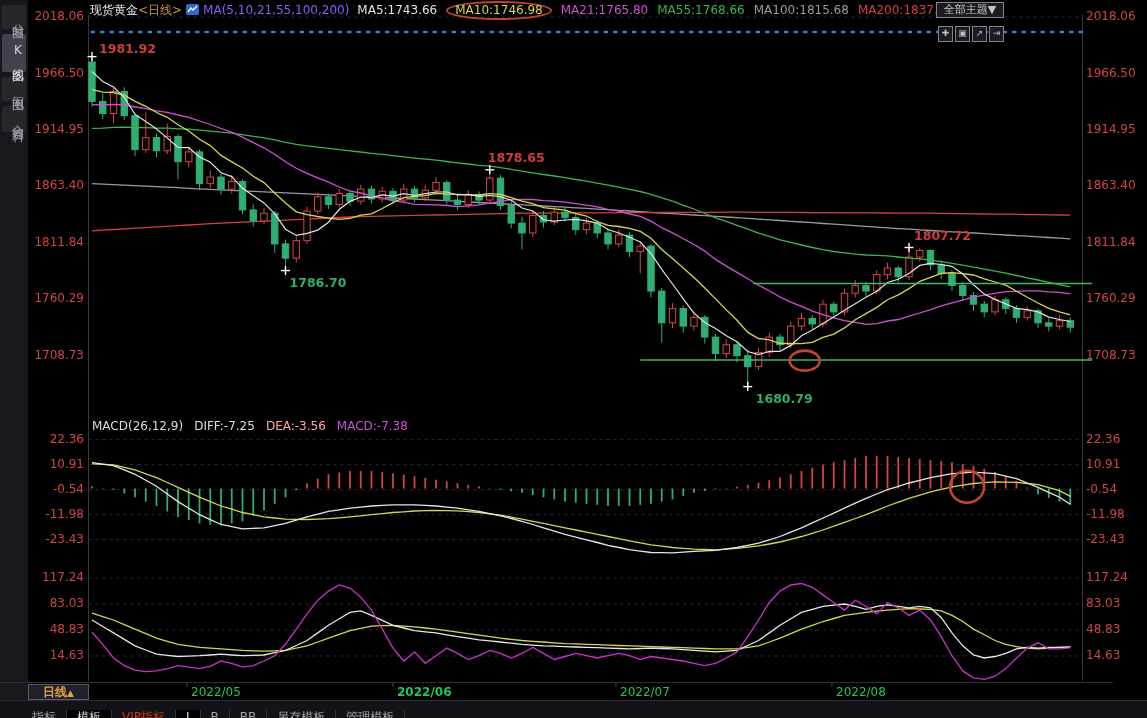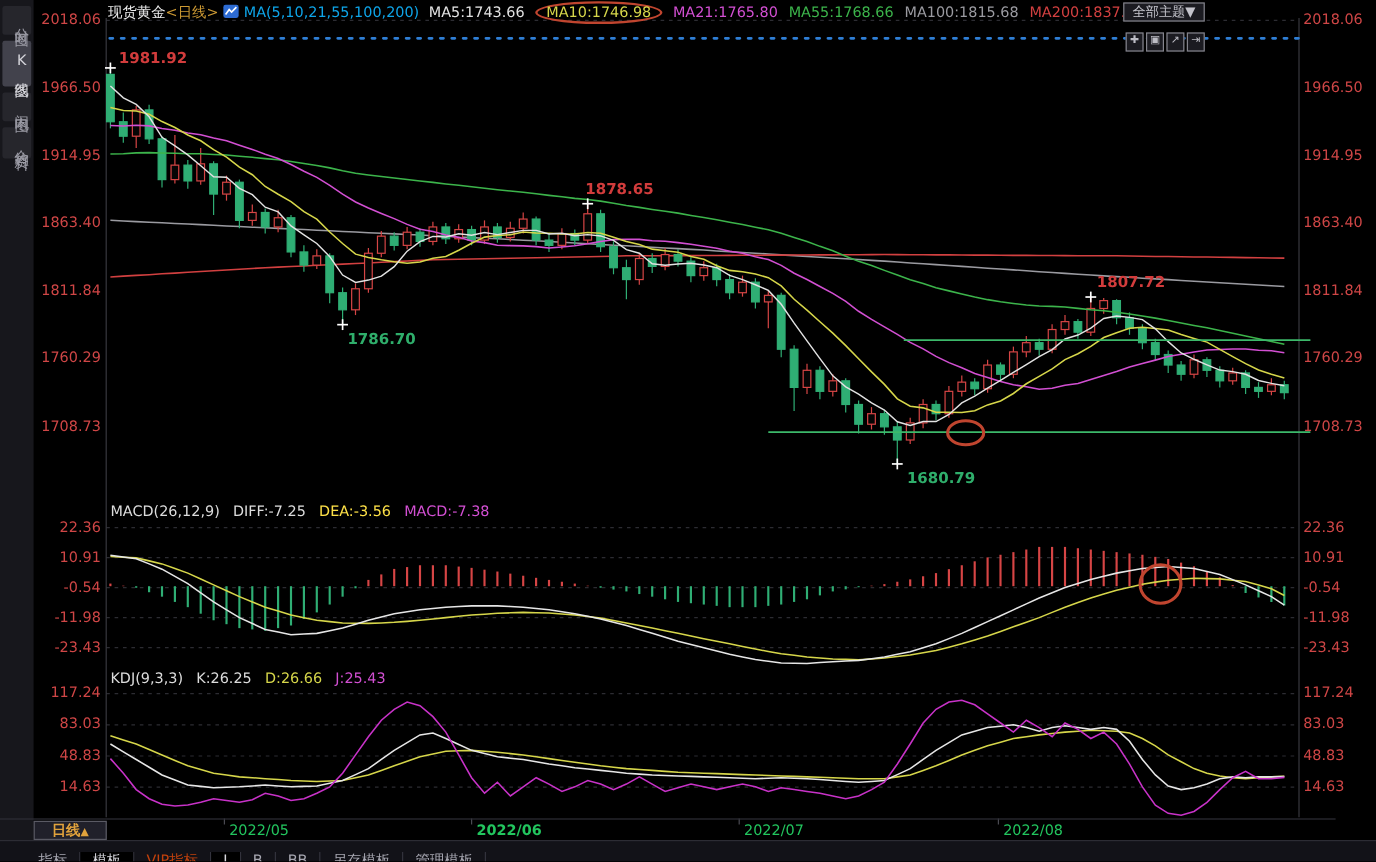--- a/index.html
+++ b/index.html
@@ -8,21 +8,21 @@
   svg#plot{position:absolute;left:0;top:0;}
   .sidebar{position:absolute;left:0;top:0;width:28px;height:700px;background:#17171c;z-index:5;}
   .side-tab{writing-mode:vertical-rl;text-orientation:upright;margin:5px 2px 0 2px;padding:9px 0;
             width:24px;box-sizing:border-box;text-align:center;background:#26262c;color:#9a9aa4;
             font-size:12px;letter-spacing:2px;border-radius:2px;cursor:pointer;}
   .side-tab.active{background:#42424c;color:#d6d6dc;}
   .hdr{position:absolute;left:90px;top:2px;height:16px;line-height:16px;font-size:12px;
        color:#e0e0e0;white-space:nowrap;z-index:6;}
   .hdr .sym{color:#ececec;}
   .hdr .per{color:#cc9933;margin-right:4px;}
-  .hdr .malab{color:#0ea5e9;margin:0 8px 0 4px;}
+  .hdr .malab{color:#8b5cf6;margin:0 8px 0 4px;}
   .mval{margin-right:9px;}
   .circ{border:2px solid #c0452f;border-radius:50%;padding:0 7px 1px 7px;}
   .kicon{display:inline-block;vertical-align:-2px;}
   .right-tools{position:absolute;left:936px;top:2px;display:flex;gap:3px;z-index:6;flex-direction:column;}
   .theme-btn{width:66px;height:14px;line-height:13px;text-align:center;border:1px solid #84848c;
              background:#1b1b21;color:#c4c4cc;font-size:11px;cursor:pointer;}
   .tico{display:inline-block;width:13px;height:14px;line-height:13px;text-align:center;border:1px solid #84848c;
         background:#1b1b21;color:#bcbcc4;font-size:9px;margin-left:2px;cursor:pointer;}
   .phead{position:absolute;left:92px;height:14px;line-height:14px;font-size:12px;white-space:nowrap;z-index:6;}
   .phead span{margin-right:11px;}
@@ -407,26 +407,23 @@
           <polyline points="2,9 5,5 7,7 11,3" fill="none" stroke="#fff" stroke-width="1.4"></polyline>
         </svg></span><span class="malab">MA(5,10,21,55,100,200)</span><span id="ma-values"><span class="mval" style="color: rgb(226, 226, 226);">MA5:1743.66</span><span class="mval circ" style="color: rgb(214, 214, 74);">MA10:1746.98</span><span class="mval" style="color: rgb(210, 79, 210);">MA21:1765.80</span><span class="mval" style="color: rgb(60, 180, 75);">MA55:1768.66</span><span class="mval" style="color: rgb(154, 154, 160);">MA100:1815.68</span><span class="mval" style="color: rgb(210, 64, 64);">MA200:1837.3</span></span>
   </div>
 
   <div class="right-tools">
     <div class="theme-btn">全部主题▼</div>
     <span id="tool-icons"><span class="tico">✚</span><span class="tico">▣</span><span class="tico">↗</span><span class="tico">⇥</span></span>
   </div>
 
   <div class="phead" style="top:419px">
-    <span style="color:#dcdcdc">MACD(26,12,9)</span><span style="color:#dcdcdc">DIFF:-7.25</span><span style="color:#fde047">DEA:-3.56</span><span style="color:#d24fd2">MACD:-7.38</span>
+    <span style="color:#dcdcdc">MACD(26,12,9)</span><span style="color:#dcdcdc">DIFF:-7.25</span><span style="color:#fca5a5">DEA:-3.56</span><span style="color:#d24fd2">MACD:-7.38</span>
   </div>
 
-  <div class="phead" style="top:558px">
-    <span style="color:#dcdcdc">KDJ(9,3,3)</span><span style="color:#dcdcdc">K:26.25</span><span style="color:#d6d64a">D:26.66</span><span style="color:#d24fd2">J:25.43</span>
-  </div>
 
   <div id="labels">
       <div class="axlab l" style="top: 9px;">2018.06</div>
       <div class="axlab r" style="top: 9px;">2018.06</div>
       <div class="axlab l" style="top: 65.5062px;">1966.50</div>
       <div class="axlab r" style="top: 65.5062px;">1966.50</div>
       <div class="axlab l" style="top: 122.001px;">1914.95</div>
       <div class="axlab r" style="top: 122.001px;">1914.95</div>
       <div class="axlab l" style="top: 178.497px;">1863.40</div>
       <div class="axlab r" style="top: 178.497px;">1863.40</div>

